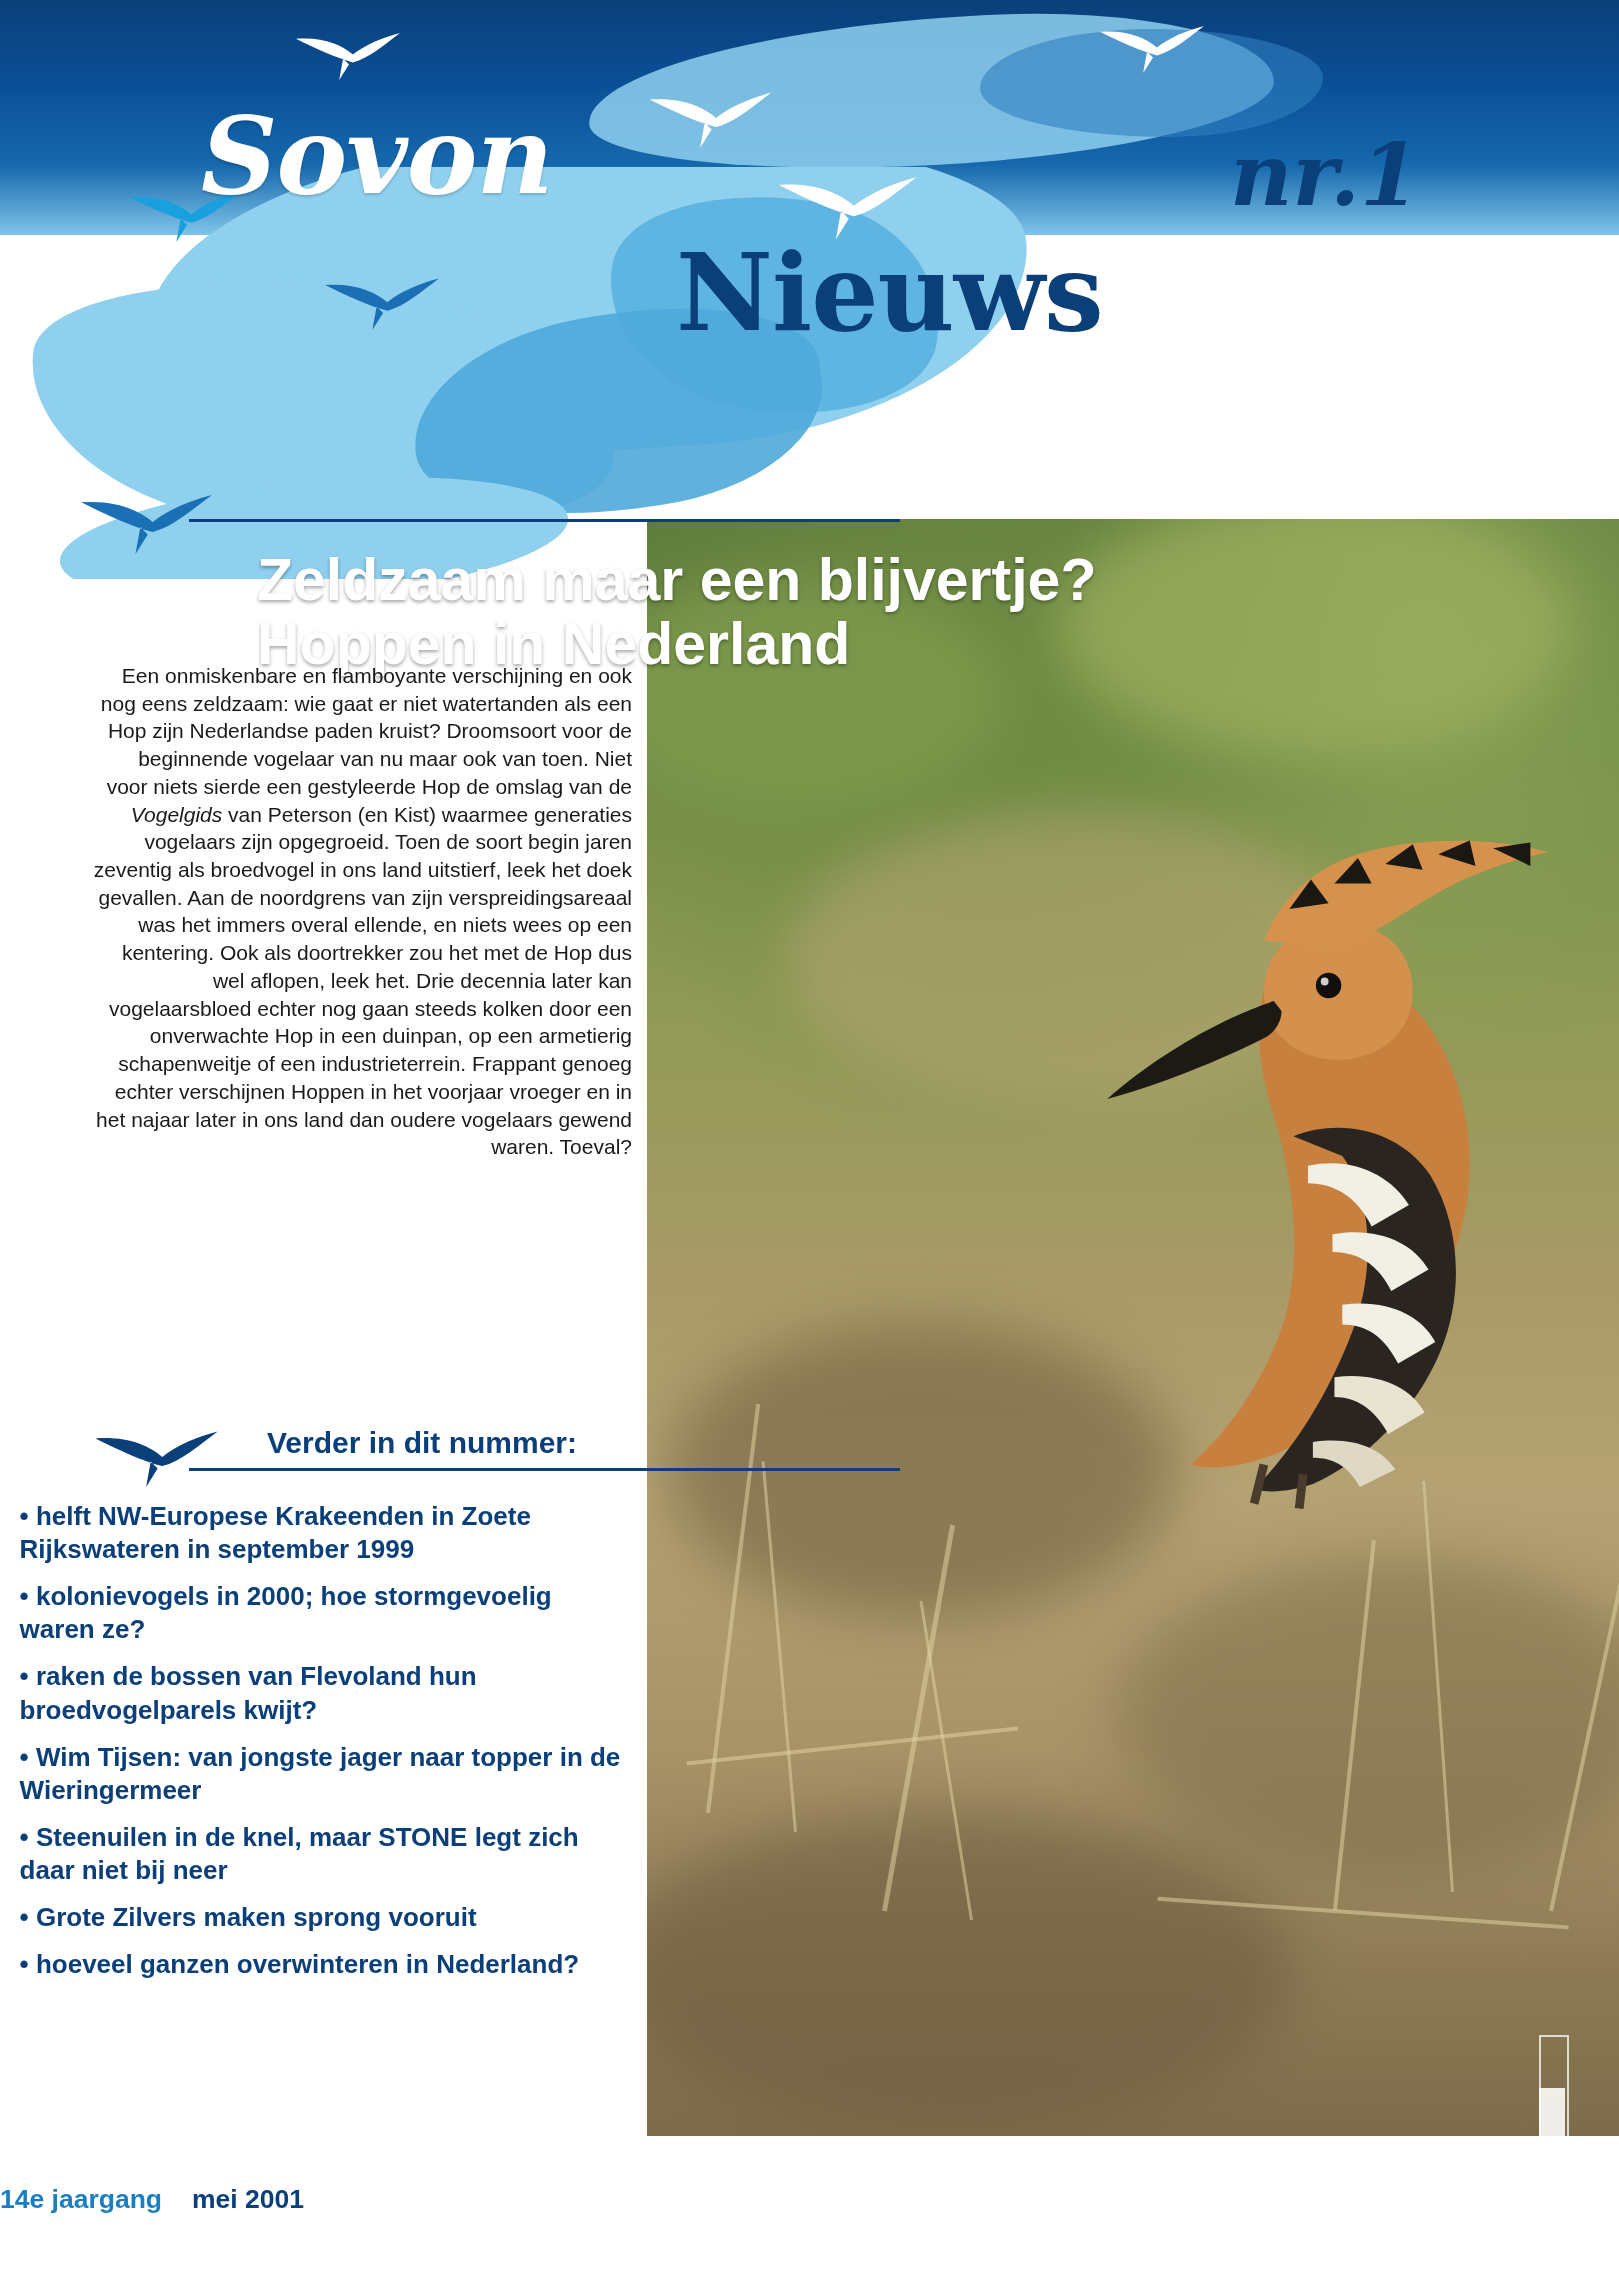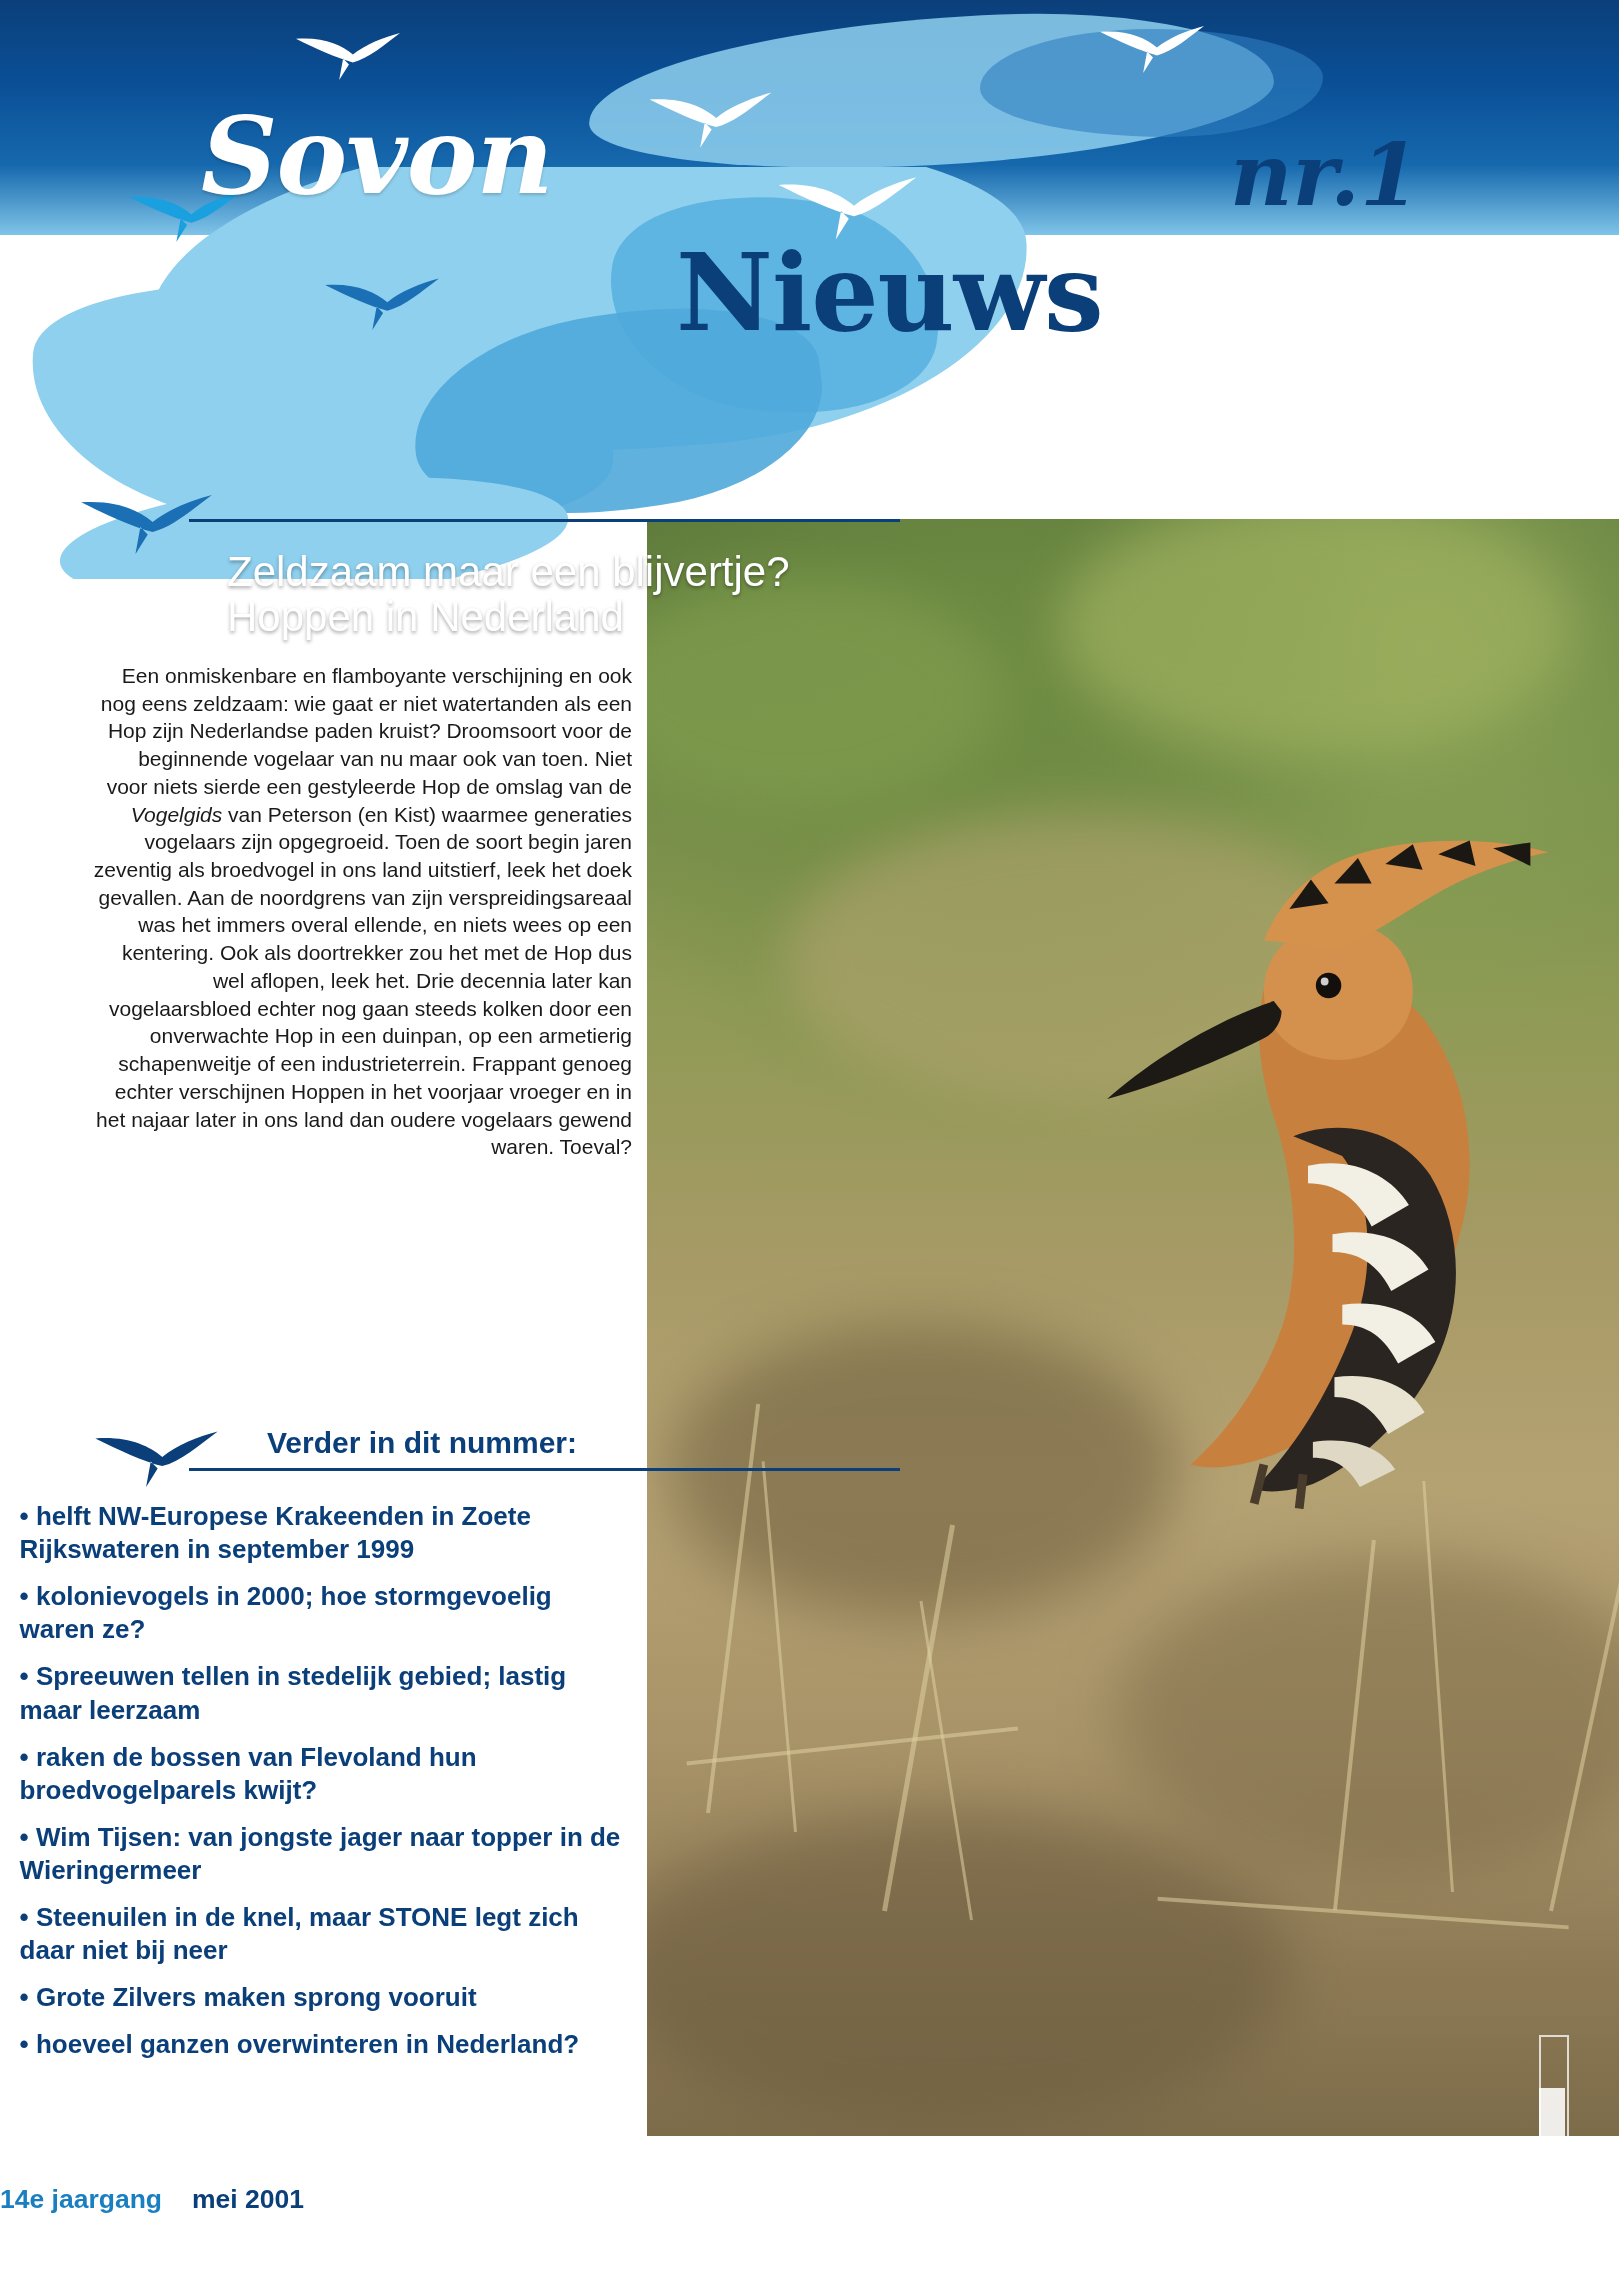--- a/index.html
+++ b/index.html
@@ -74,22 +74,22 @@
   }
   .photo .blur-blob{position:absolute;border-radius:50%;filter:blur(25.5px);}
   .photo .grassline{position:absolute;background:rgba(222,208,160,.55);transform-origin:bottom;}
   .photo .darkpatch{position:absolute;border-radius:50%;filter:blur(29px);}
 
   
   .hoopoe{position:absolute;left:323px;top:225px;width:627px;height:765px;}
 
   
   .headline{
-    position:absolute;left:227px;top:549px;width:1333px;
-    color:#ffffff;font-weight:normal;font-size:42px;line-height:1.08;
+    position:absolute;left:257px;top:549px;width:1333px;
+    color:#ffffff;font-weight:bold;font-size:59px;line-height:1.08;
     text-shadow:0 2px 3.9px rgba(0,0,0,.35);
   }
   .headline .ln2{display:block;}
   .rule-top{
     position:absolute;left:189px;top:519px;width:711px;height:2.9px;background:#0b3f7a;
   }
 
   
   .intro{
     position:absolute;left:93px;top:662px;width:539px;
@@ -249,21 +249,20 @@
 
   <div class="intro">
     <span>Een onmiskenbare en flamboyante verschijning en ook nog eens zeldzaam: wie gaat er niet watertanden als een Hop zijn Nederlandse paden kruist? Droomsoort voor de beginnende vogelaar van nu maar ook van toen. Niet voor niets sierde een gestyleerde Hop de omslag van de </span><i>Vogelgids</i><span> van Peterson (en Kist) waarmee generaties vogelaars zijn opgegroeid. Toen de soort begin jaren zeventig als broedvogel in ons land uitstierf, leek het doek gevallen. Aan de noordgrens van zijn verspreidingsareaal was het immers overal ellende, en niets wees op een kentering. Ook als doortrekker zou het met de Hop dus wel aflopen, leek het. Drie decennia later kan vogelaarsbloed echter nog gaan steeds kolken door een onverwachte Hop in een duinpan, op een armetierig schapenweitje of een industrieterrein. Frappant genoeg echter verschijnen Hoppen in het voorjaar vroeger en in het najaar later in ons land dan oudere vogelaars gewend waren. Toeval?</span>
   </div>
 
   <div class="rule-verder"></div>
   <div class="verder-title">Verder in dit nummer:</div>
   <div class="toc">
     <div class="item">• helft NW-Europese Krakeenden in Zoete Rijkswateren in september 1999</div>
     <div class="item">• kolonievogels in 2000; hoe stormgevoelig waren ze?</div>
-    <div class="item">• Spreeuwen tellen in stedelijk gebied; lastig maar leerzaam</div>
     <div class="item">• raken de bossen van Flevoland hun broedvogelparels kwijt?</div>
     <div class="item">• Wim Tijsen: van jongste jager naar topper in de Wieringermeer</div>
     <div class="item">• Steenuilen in de knel, maar STONE legt zich daar niet bij neer</div>
     <div class="item">• Grote Zilvers maken sprong vooruit</div>
     <div class="item">• hoeveel ganzen overwinteren in Nederland?</div>
   </div>
 
   <div class="footer">
     <span class="jaargang">14e jaargang</span>
     <span class="maand">mei 2001</span>

